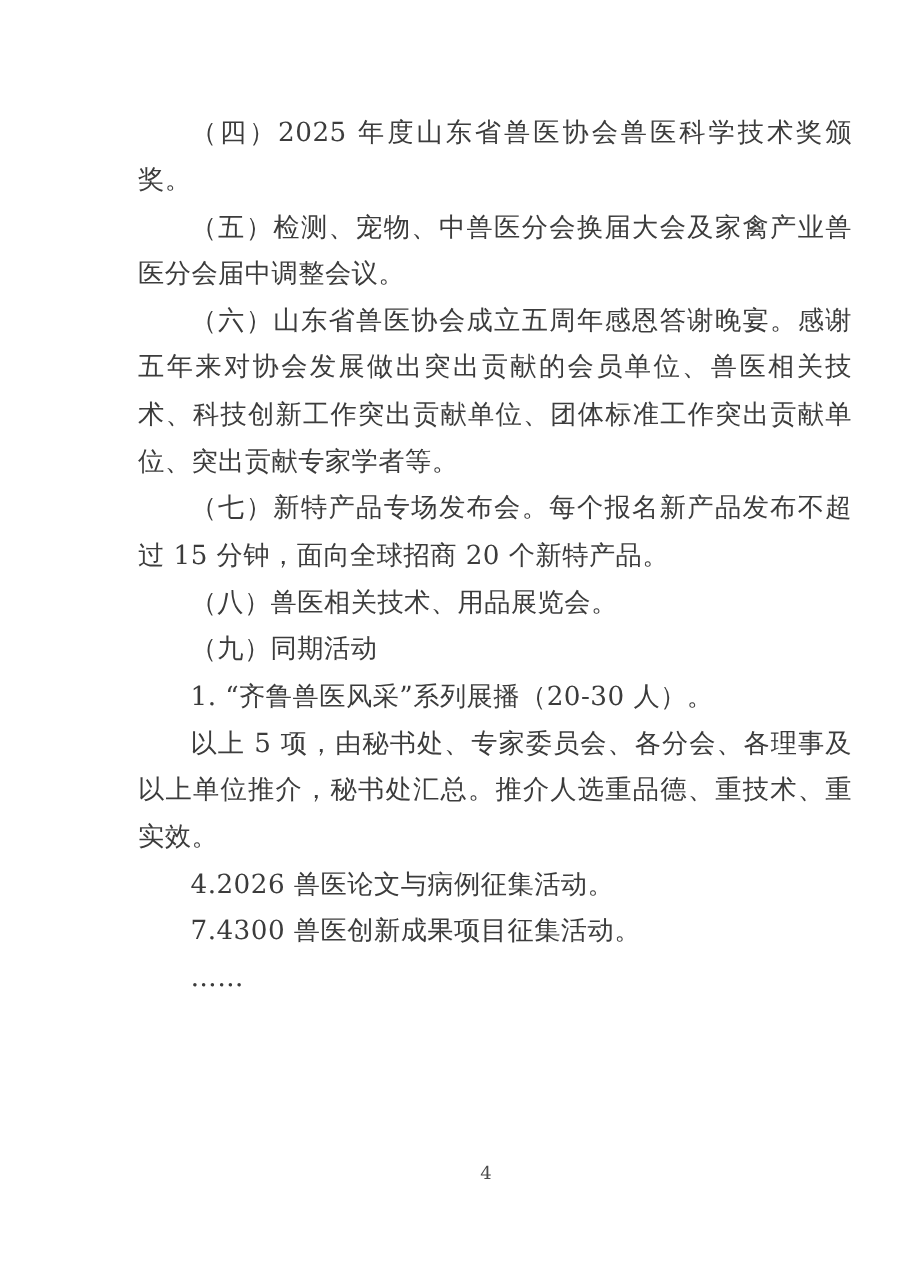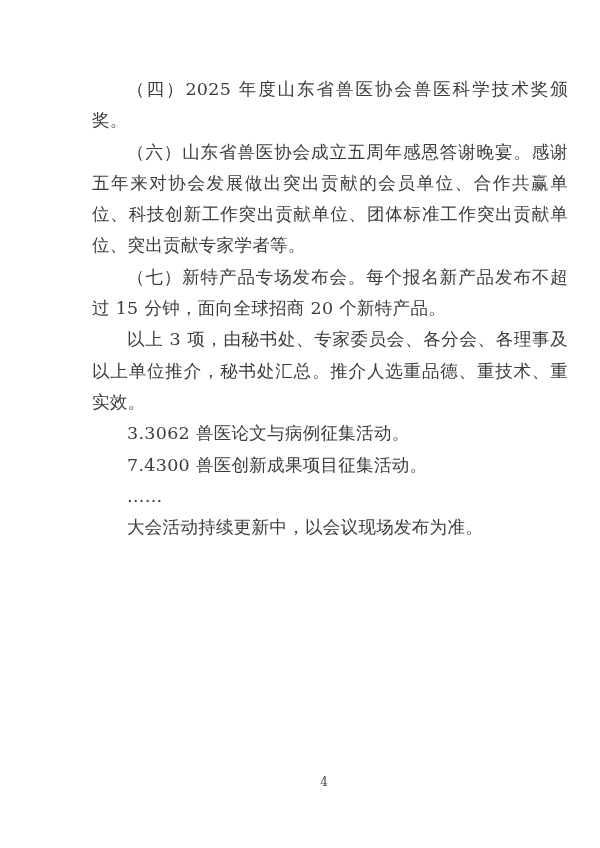--- a/index.html
+++ b/index.html
@@ -45,24 +45,27 @@
     font-size: 12px;
     color: #4a4a4a;
   }
 </style>
 </head>
 <body>
 
 <div class="page">
   <div class="content">
     <p>（四）2025 年度山东省兽医协会兽医科学技术奖颁奖。</p>
-    <p>（六）山东省兽医协会成立五周年感恩答谢晚宴。感谢五年来对协会发展做出突出贡献的会员单位、合作共赢单位、科技创新工作突出贡献单位、团体标准工作突出贡献单位、突出贡献专家学者等。</p>
+    <p>（五）检测、宠物、中兽医分会换届大会及家禽产业兽医分会届中调整会议。</p>
+    <p>（六）山东省兽医协会成立五周年感恩答谢晚宴。感谢五年来对协会发展做出突出贡献的会员单位、兽医相关技术、科技创新工作突出贡献单位、团体标准工作突出贡献单位、突出贡献专家学者等。</p>
     <p>（七）新特产品专场发布会。每个报名新产品发布不超过 15 分钟，面向全球招商 20 个新特产品。</p>
-    <p>以上 3 项，由秘书处、专家委员会、各分会、各理事及以上单位推介，秘书处汇总。推介人选重品德、重技术、重实效。</p>
-    <p>3.3062 兽医论文与病例征集活动。</p>
+    <p>（八）兽医相关技术、用品展览会。</p>
+    <p>（九）同期活动</p>
+    <p>1. “齐鲁兽医风采”系列展播（20-30 人）。</p>
+    <p>以上 5 项，由秘书处、专家委员会、各分会、各理事及以上单位推介，秘书处汇总。推介人选重品德、重技术、重实效。</p>
+    <p>4.2026 兽医论文与病例征集活动。</p>
     <p>7.4300 兽医创新成果项目征集活动。</p>
     <p>……</p>
-    <p>大会活动持续更新中，以会议现场发布为准。</p>
   </div>
   <div class="footer">
     <span>4</span>
   </div>
 </div>
 
 </body></html>

